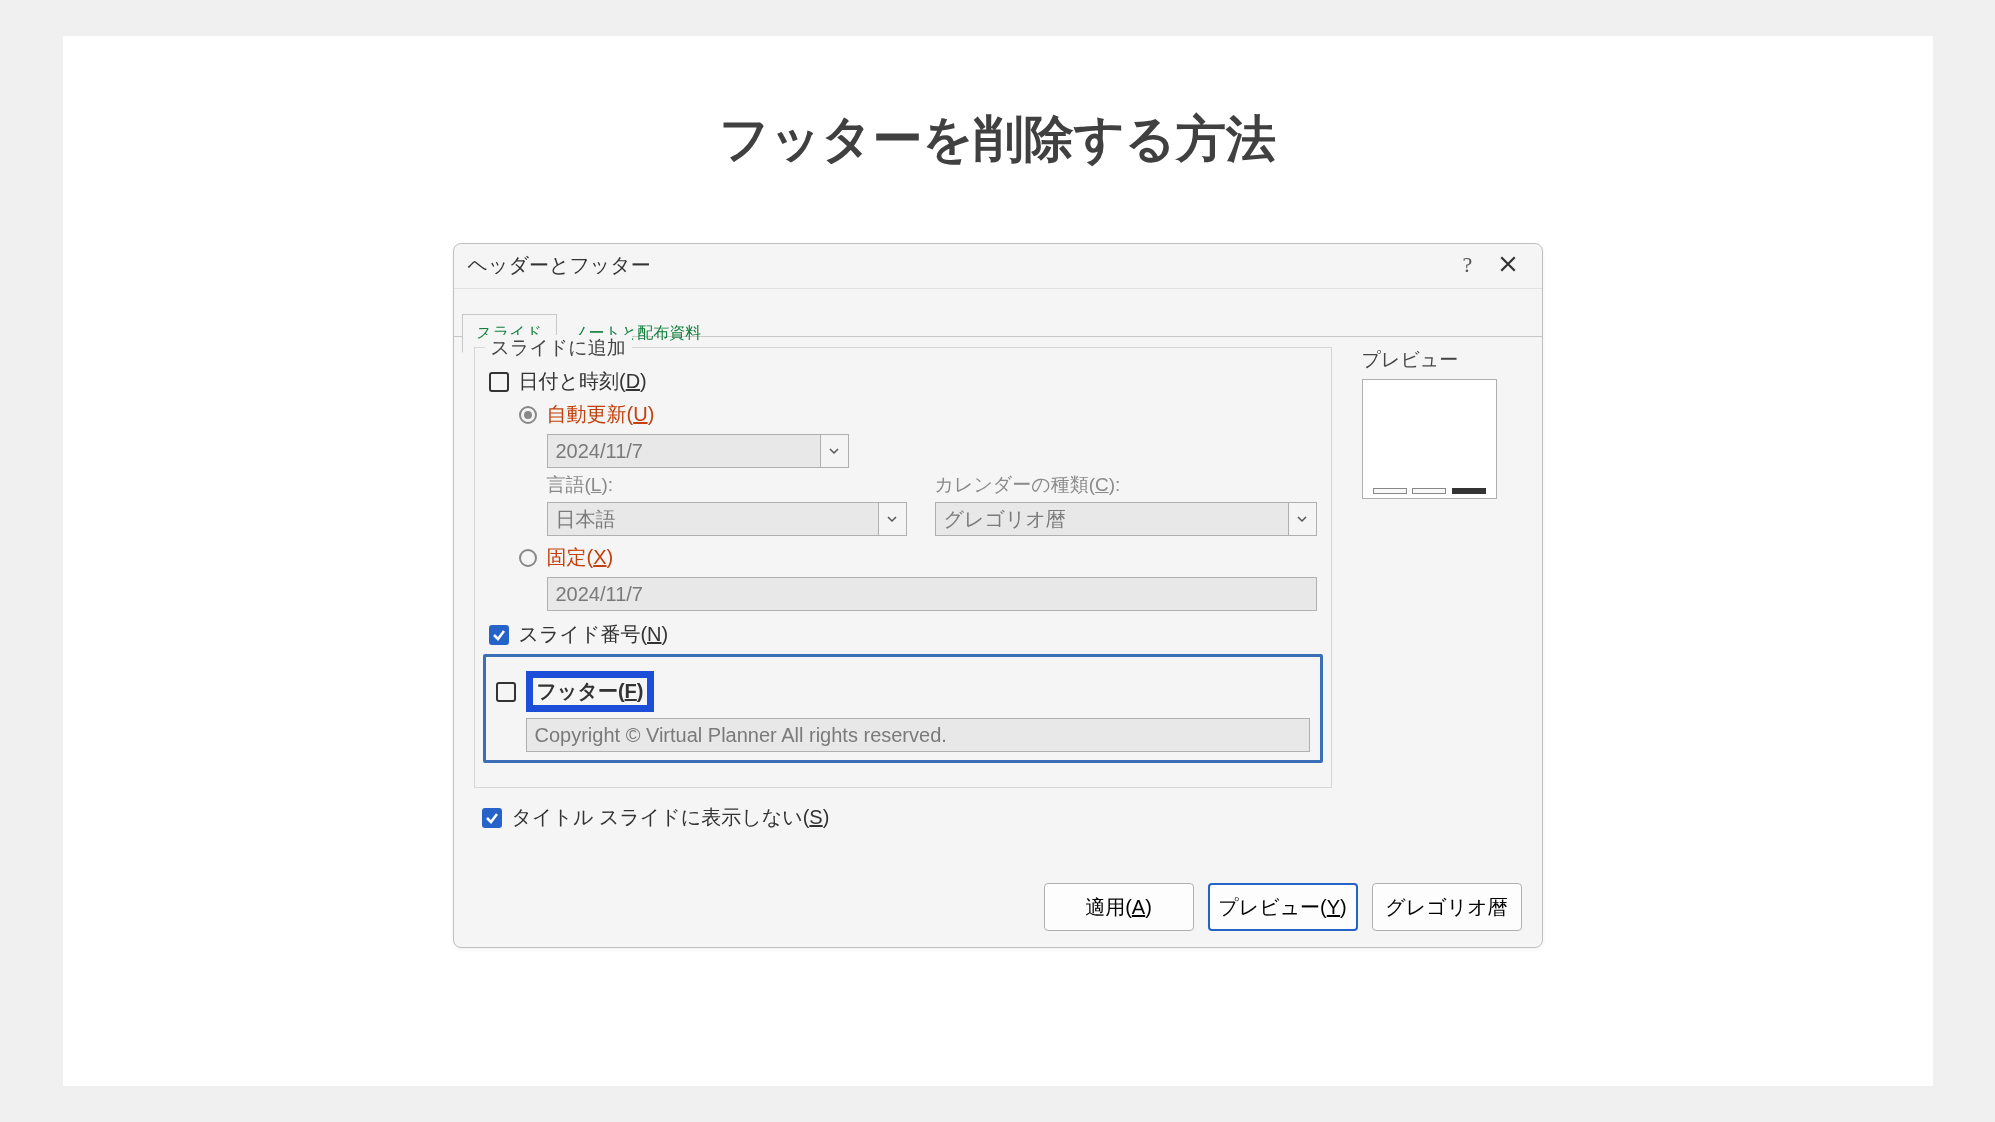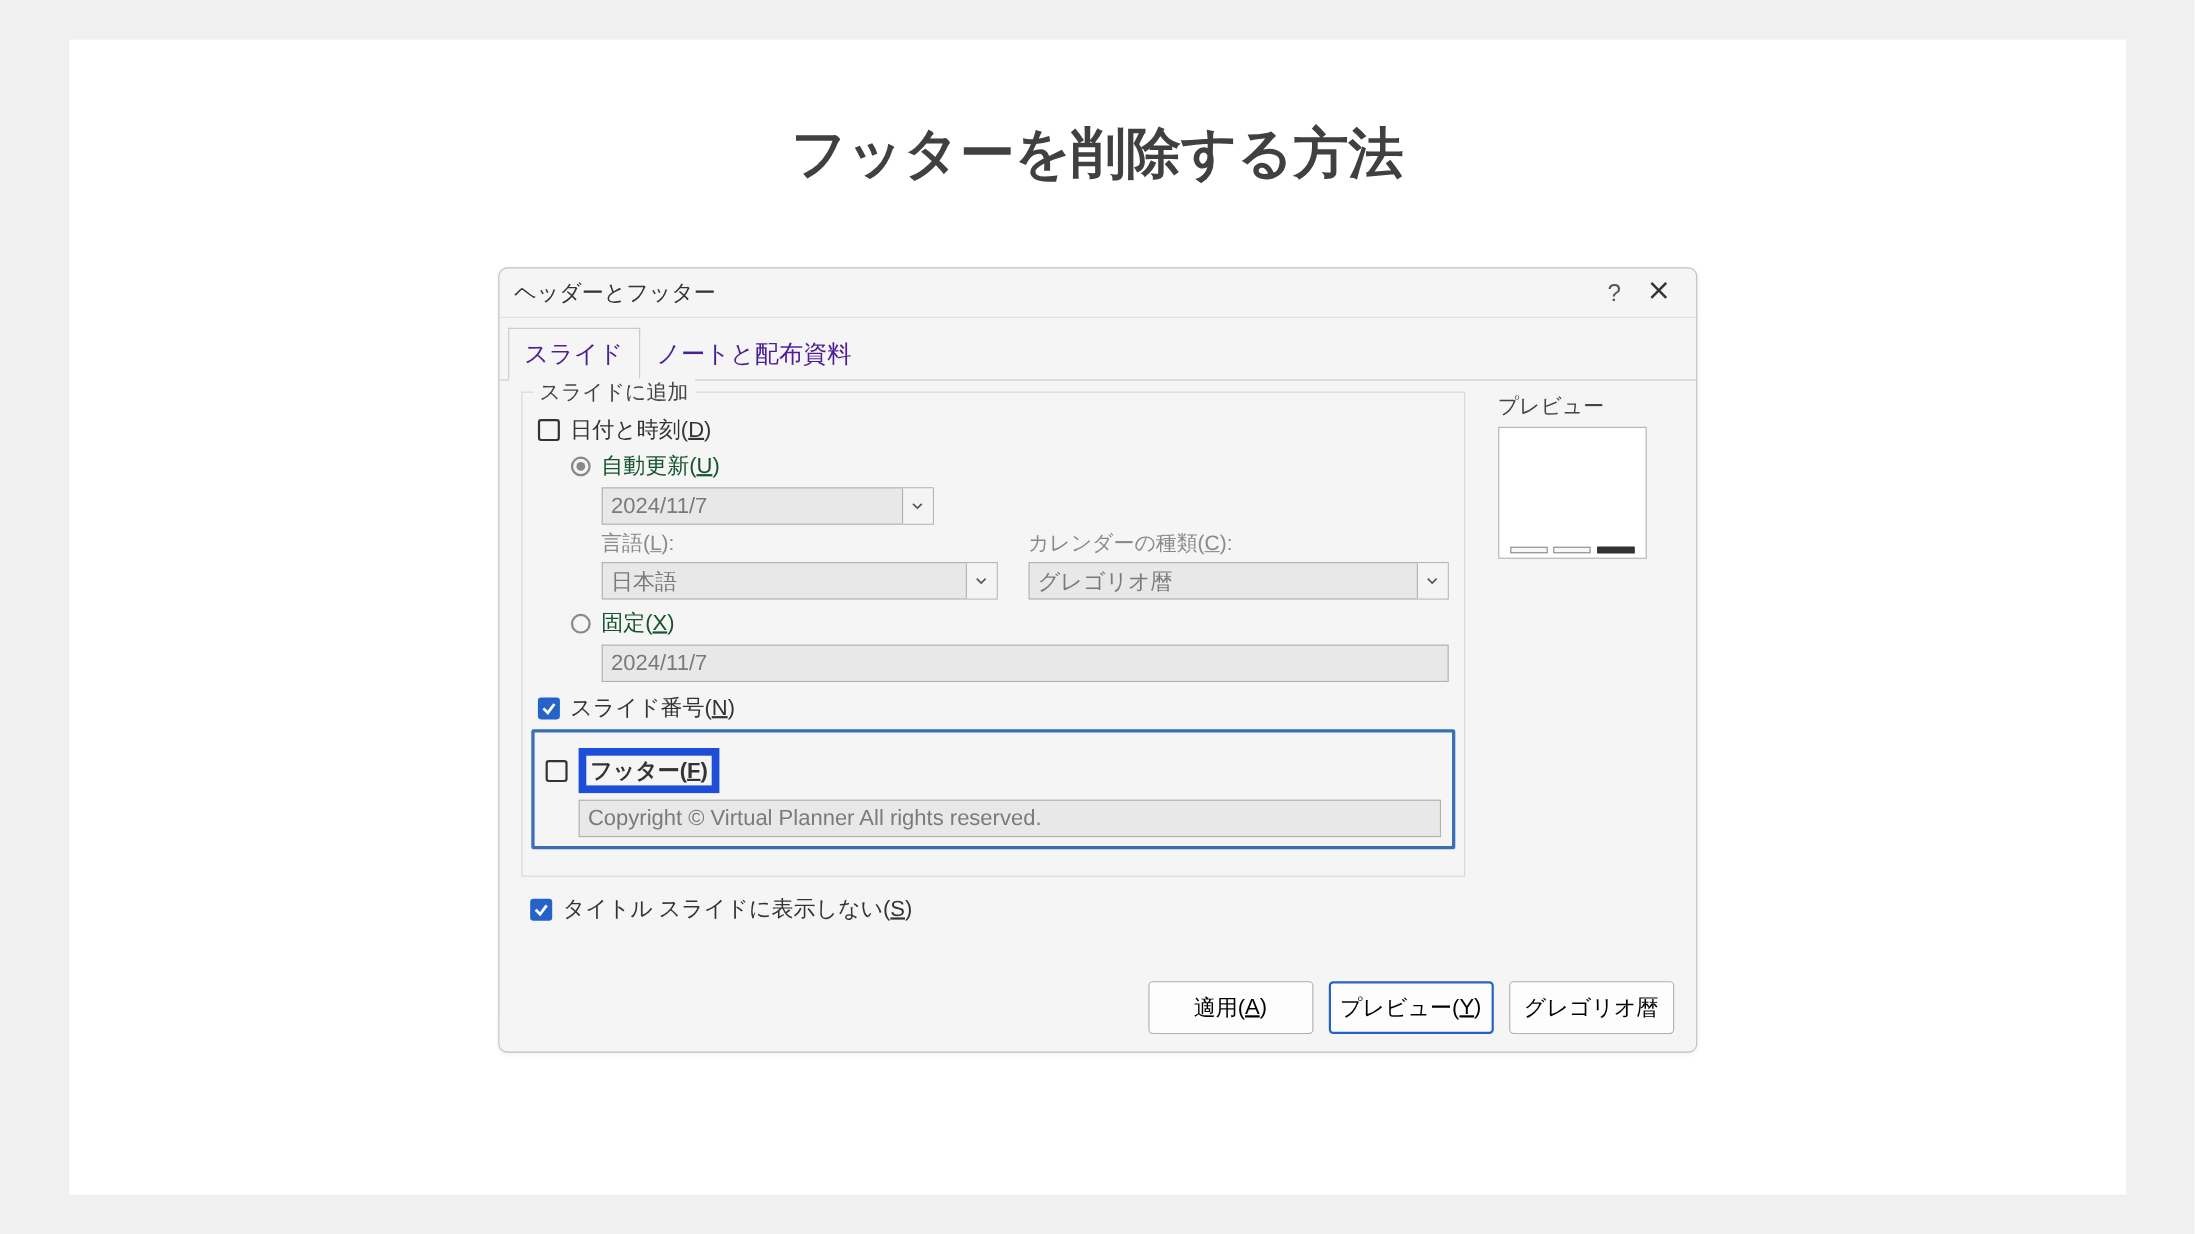--- a/index.html
+++ b/index.html
@@ -31,50 +31,51 @@
   .dialog {
     width: 1090px;
     background: #f5f5f5;
     border: 1px solid #bfbfbf;
     border-radius: 8px;
     position: relative;
     box-shadow: 0 2px 4px rgba(0,0,0,0.05);
   }
   .titlebar {
     display: flex;
-    align-items: flex-end;
+    align-items: flex-start;
     padding: 8px 14px;
     border-bottom: 1px solid #e0e0e0;
+    font-family: Liberation Serif, serif;
   }
   .titlebar-text { font-size: 20px; color: #333; flex: 1; }
   .titlebar-help {
     font-size: 22px; color: #555;
     width: 40px; text-align: center; cursor: pointer;
   }
   .titlebar-close {
     width: 40px; height: 28px;
     display: flex; align-items: center; justify-content: center;
     cursor: pointer;
   }
   .titlebar-close svg { width: 18px; height: 18px; }
 
   .tabs {
     display: flex;
     padding: 8px 8px 0 8px;
     border-bottom: 1px solid #c8c8c8;
   }
   .tab {
     padding: 8px 14px;
-    font-size: 22px;
-    color: #4c1d95;
+    font-size: 16px;
+    color: #15803d;
     cursor: pointer;
     border: 1px solid transparent;
     border-bottom: none;
     position: relative;
-    top: 1px;
+    top: 17px;
   }
   .tab.active {
     background: #f5f5f5;
     border-color: #c8c8c8;
     border-bottom: 1px solid #f5f5f5;
   }
 
   .body-row {
     display: flex;
     padding: 10px 20px 70px 20px;
@@ -142,21 +143,21 @@
   }
   .radio.selected::after {
     content: "";
     position: absolute;
     width: 8px; height: 8px;
     background: #888;
     border-radius: 50%;
     top: 3px; left: 3px;
   }
   .label-txt { font-size: 20px; color: #333; }
-  .label-txt.disabled { color: #14532d; }
+  .label-txt.disabled { color: #c2410c; }
   .underline { text-decoration: underline; }
 
   .indent1 { padding-left: 30px; }
   .indent2 { padding-left: 58px; }
 
   .combo {
     display: flex;
     border: 1px solid #b0b0b0;
     background: #e8e8e8;
     height: 34px;

